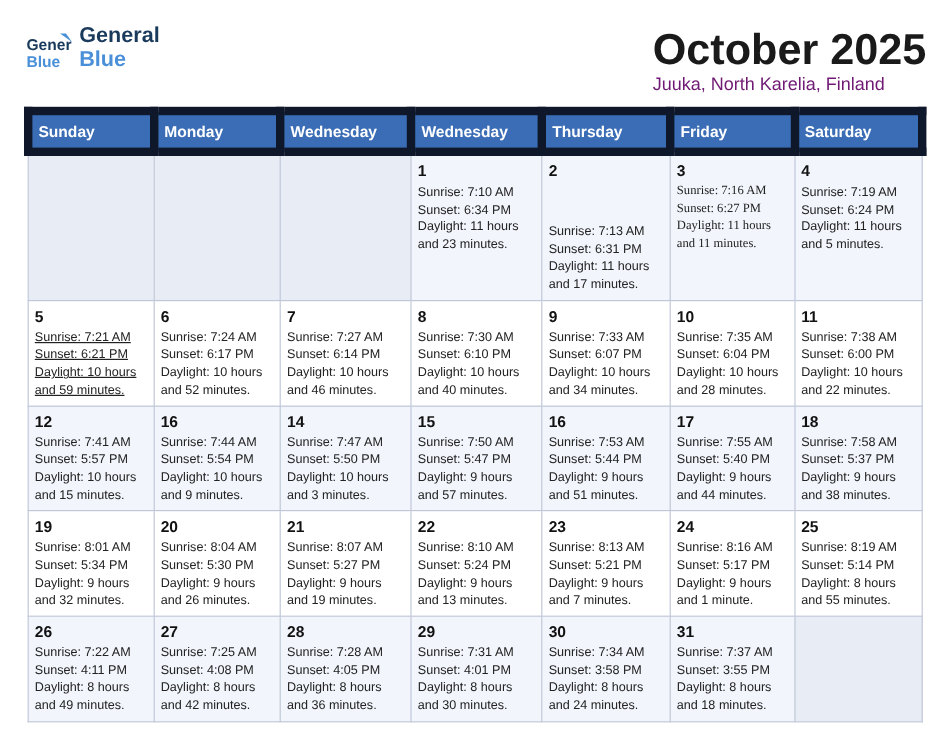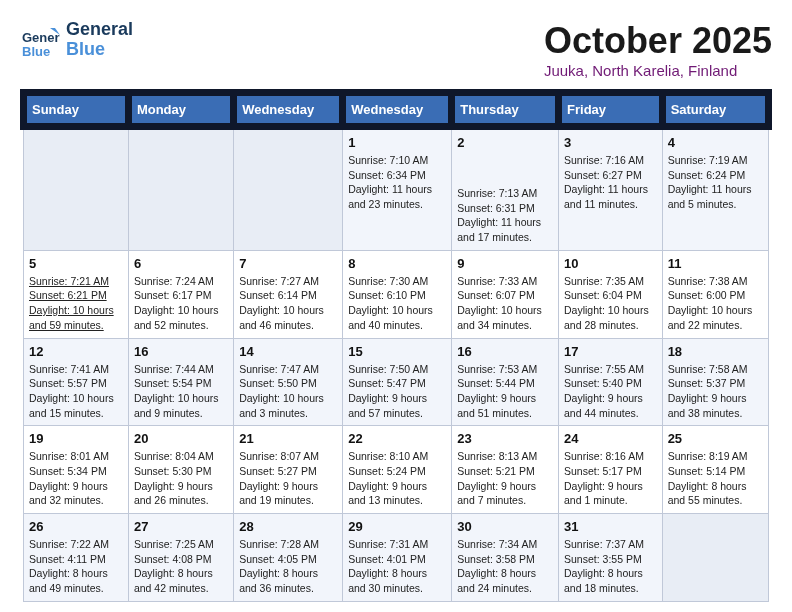--- a/index.html
+++ b/index.html
@@ -123,21 +123,21 @@
         </td>
         <td>
           <div class="day-num">2</div>
           <div class="day-info" style="white-space: pre-line; margin-top: 36px;">Sunrise: 7:13 AM
 Sunset: 6:31 PM
 Daylight: 11 hours
 and 17 minutes.</div>
         </td>
         <td>
           <div class="day-num">3</div>
-          <div class="day-info" style="white-space: pre-line;">Sunrise: 7:16 AM
+          <div class="day-info" style="white-space: pre-line; font-family: Liberation Serif, serif;">Sunrise: 7:16 AM
 Sunset: 6:27 PM
 Daylight: 11 hours
 and 11 minutes.</div>
         </td>
         <td>
           <div class="day-num">4</div>
           <div class="day-info" style="white-space: pre-line;">Sunrise: 7:19 AM
 Sunset: 6:24 PM
 Daylight: 11 hours
 and 5 minutes.</div>

